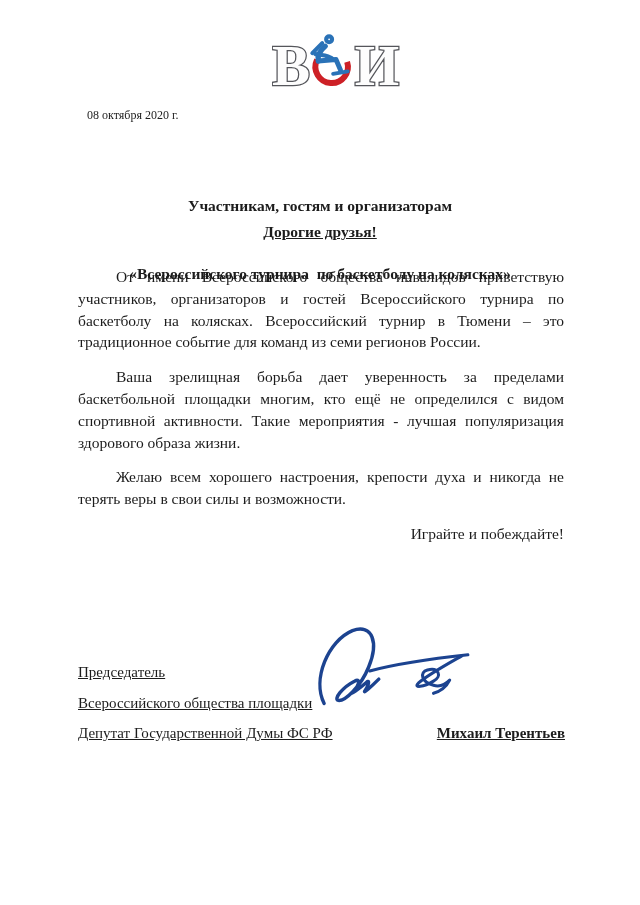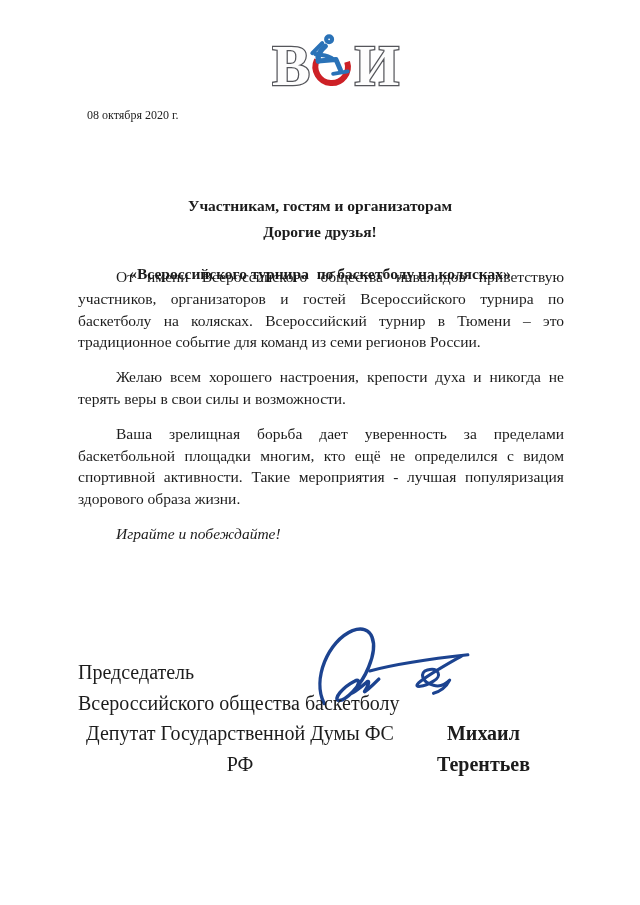--- a/index.html
+++ b/index.html
@@ -29,35 +29,35 @@
   }
   .heading{
     position:absolute;top:150px;left:0;width:640px;
     text-align:center;font-weight:bold;
     font-size:15.5px;line-height:22.5px;
     white-space:pre-wrap;
   }
   .salutation{
     position:absolute;top:221px;left:0;width:640px;
     text-align:center;font-weight:bold;
-    font-size:15.5px;line-height:22px;
+    font-size:15.5px;line-height:22px;text-decoration:underline;
   }
   .body-text{
     position:absolute;top:258px;left:78px;width:486px;
     font-size:15.5px;line-height:21.8px;
   }
   .body-text p{
     margin:8px 0 13px 0;
     text-indent:38px;
     text-align:justify;
   }
-  .body-text p.no-justify{text-align:left;font-style:italic;}
+  .body-text p.no-justify{text-align:right;}
   .closing{
     position:absolute;top:657px;left:78px;width:487px;
-    font-size:20px;line-height:30.5px;
+    font-size:15px;line-height:30.5px;text-decoration:underline;
   }
   .closing-row{display:flex;justify-content:space-between;align-items:baseline;text-align:center;}
   .signer{font-weight:bold;}
   .signature{position:absolute;top:626px;left:314px;width:162px;height:82px;}
   .signature svg{display:block;width:100%;height:100%;}
   .sig-stroke{fill:none;stroke:var(--signature-ink,#1c4390);stroke-linecap:round;stroke-linejoin:round;}
   .fig-blue{fill:none;stroke:var(--logo-blue,#2a72b7);stroke-linecap:round;stroke-linejoin:round;}
   .wheel-red{fill:none;stroke:var(--logo-red,#cd2026);stroke-linecap:butt;}
 </style>
 </head>
@@ -85,35 +85,35 @@
 
   <div class="heading">
     <div>Участникам, гостям и организаторам</div>
     <div>«Всероссийского турнира&nbsp; по баскетболу на колясках»</div>
   </div>
 
   <div class="salutation">Дорогие друзья!</div>
 
   <div class="body-text">
     <p>От имени Всероссийского общества инвалидов приветствую участников, организаторов и гостей Всероссийского турнира по баскетболу на колясках. Всероссийский турнир в Тюмени – это традиционное событие для команд из семи регионов России.</p>
+    <p>Ваша зрелищная борьба дает уверенность за пределами баскетбольной площадки многим, кто ещё не определился с видом спортивной активности. Такие мероприятия - лучшая популяризация здорового образа жизни.</p>
     <p>Желаю всем хорошего настроения, крепости духа и никогда не терять веры в свои силы и возможности.</p>
-    <p>Ваша зрелищная борьба дает уверенность за пределами баскетбольной площадки многим, кто ещё не определился с видом спортивной активности. Такие мероприятия - лучшая популяризация здорового образа жизни.</p>
     <p class="no-justify">Играйте и побеждайте!</p>
   </div>
 
   <div class="signature">
     <svg viewBox="0 0 160 80">
       <path class="sig-stroke" stroke-width="3.4" d="M10,76 C-2,52 14,14 38,4 C58,-3 64,16 54,40 C46,60 30,74 24,73 C19,72 28,60 40,54 C47,50 44,60 38,65 C35,68 44,62 52,55 C56,52 53,60 50,64 C49,66 56,60 64,52"></path>
       <path class="sig-stroke" stroke-width="3" d="M55,44 C85,36 115,32 152,28"></path>
       <path class="sig-stroke" stroke-width="3" d="M146,29 C132,37 112,48 103,56 C98,61 108,60 118,54 C127,49 123,40 112,43 C104,45 106,55 118,58 C124,60 130,57 134,53 C131,59 125,64 118,66"></path>
     </svg>
   </div>
 
   <div class="closing">
     <div>Председатель</div>
-    <div>Всероссийского общества баскетболу</div>
+    <div>Всероссийского общества площадки</div>
     <div class="closing-row">
       <span>Депутат Государственной Думы ФС РФ</span>
       <span class="signer">Михаил Терентьев</span>
     </div>
   </div>
 
 </div>
 
 </body></html>

